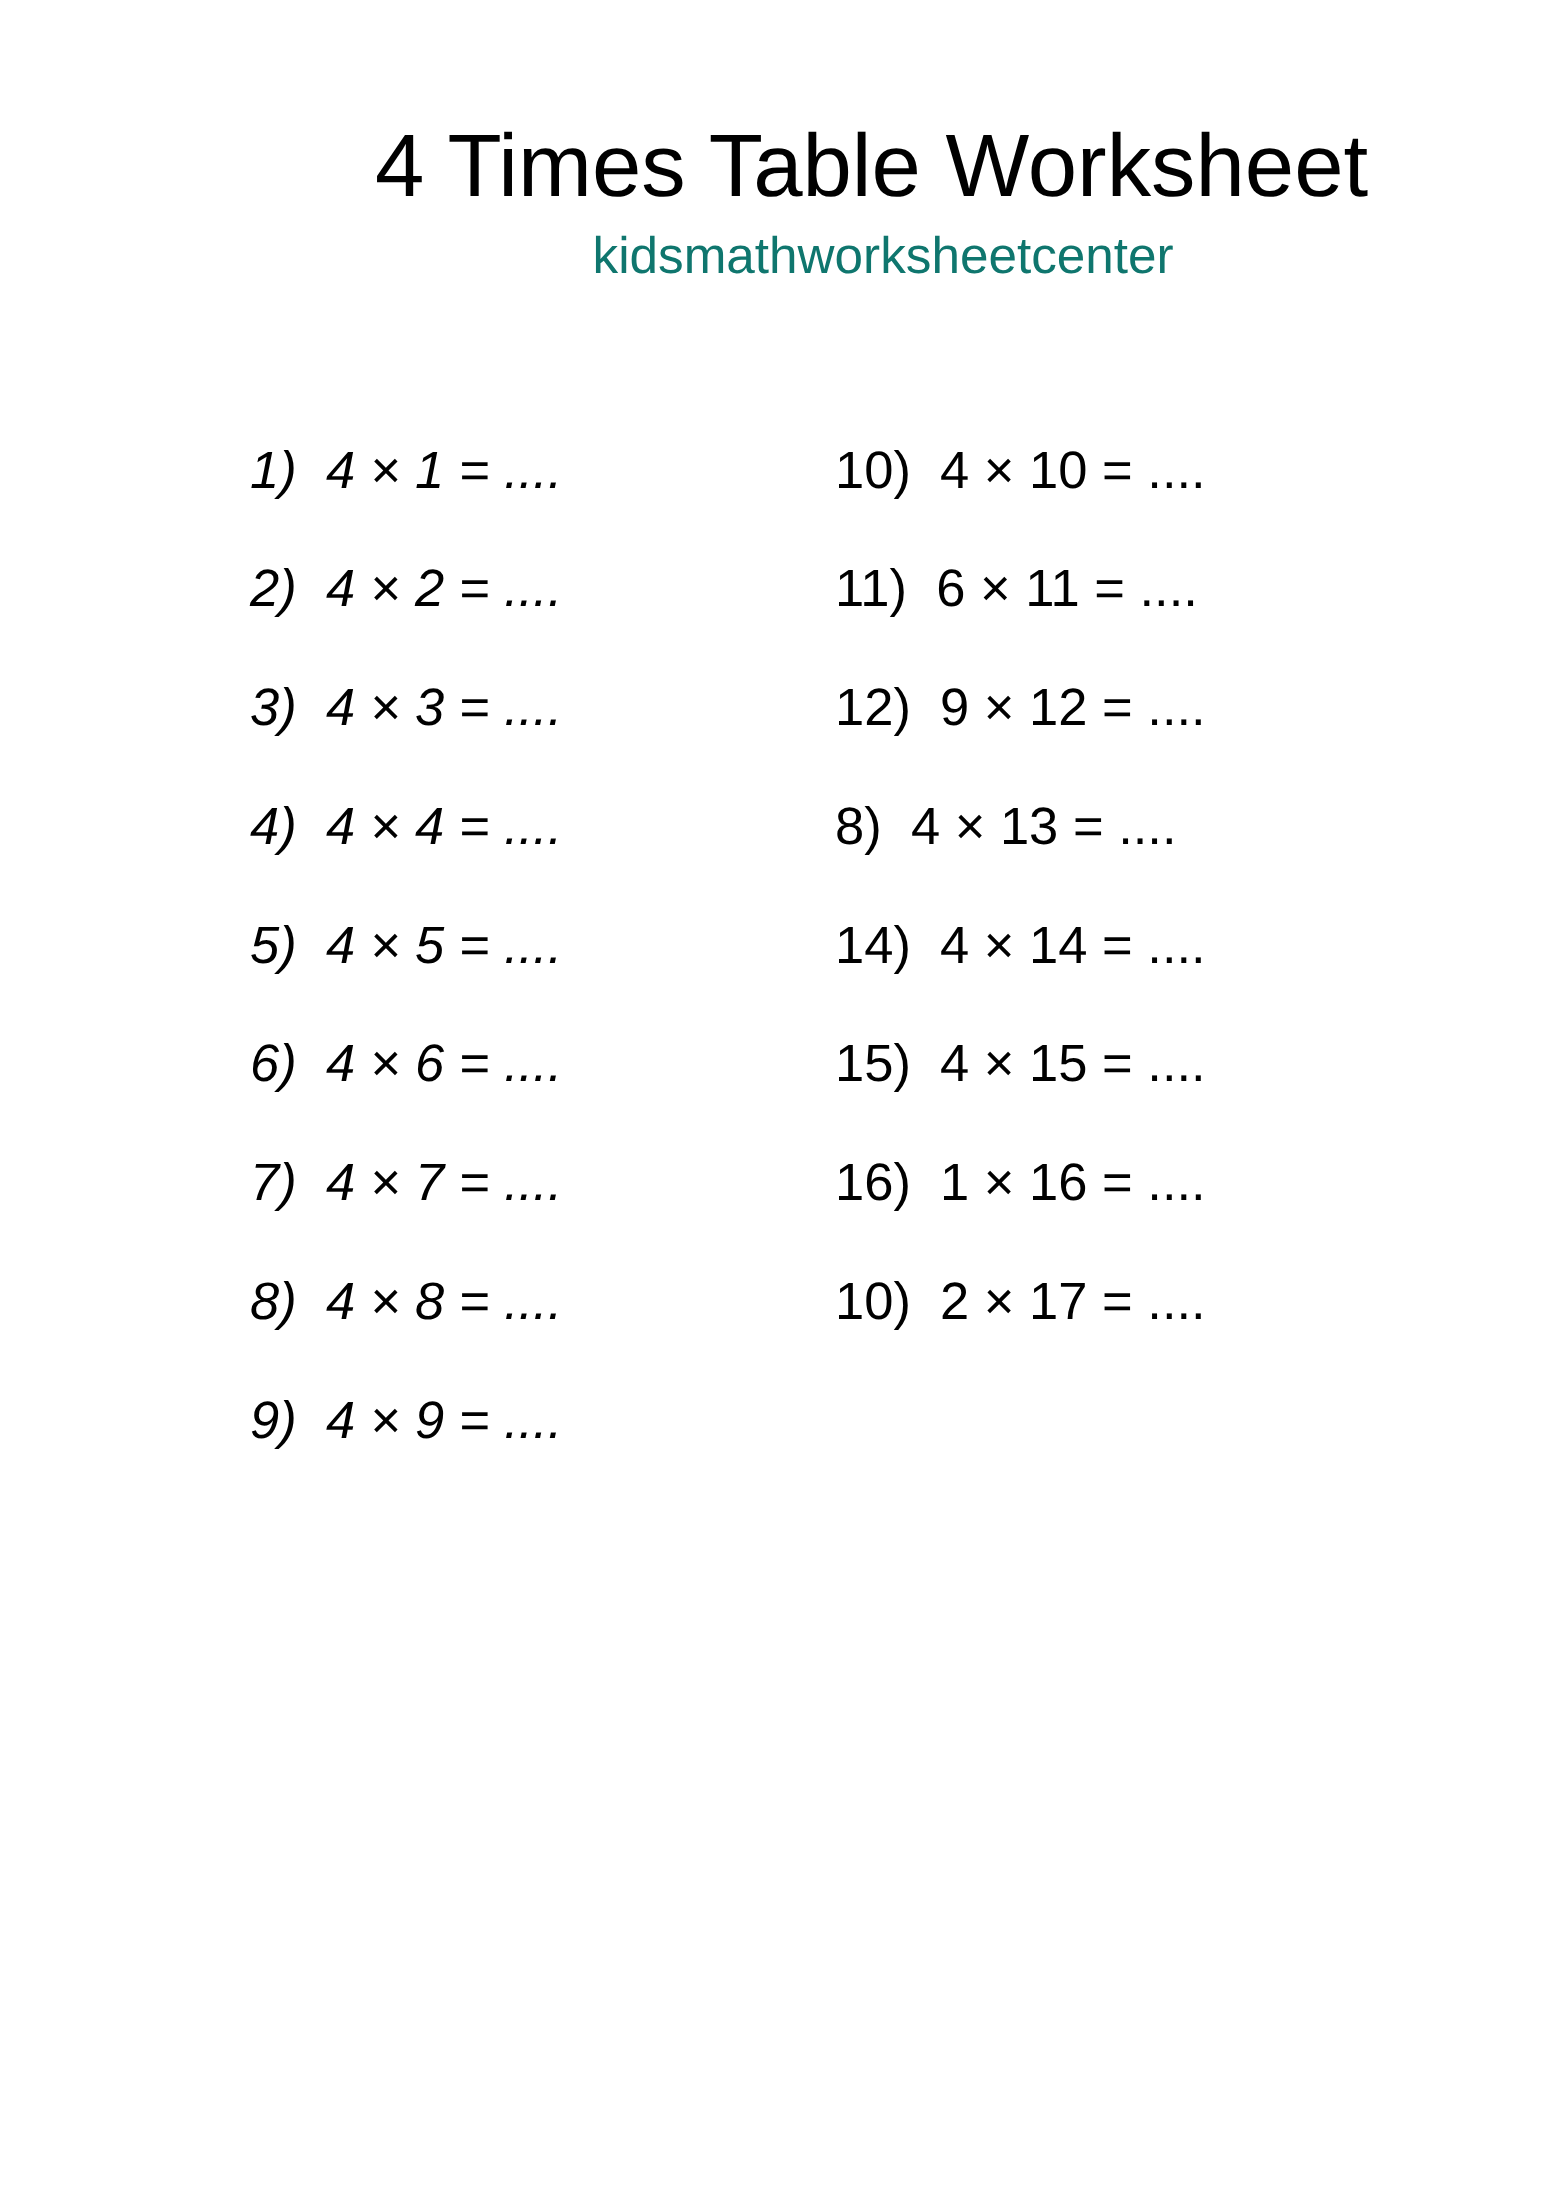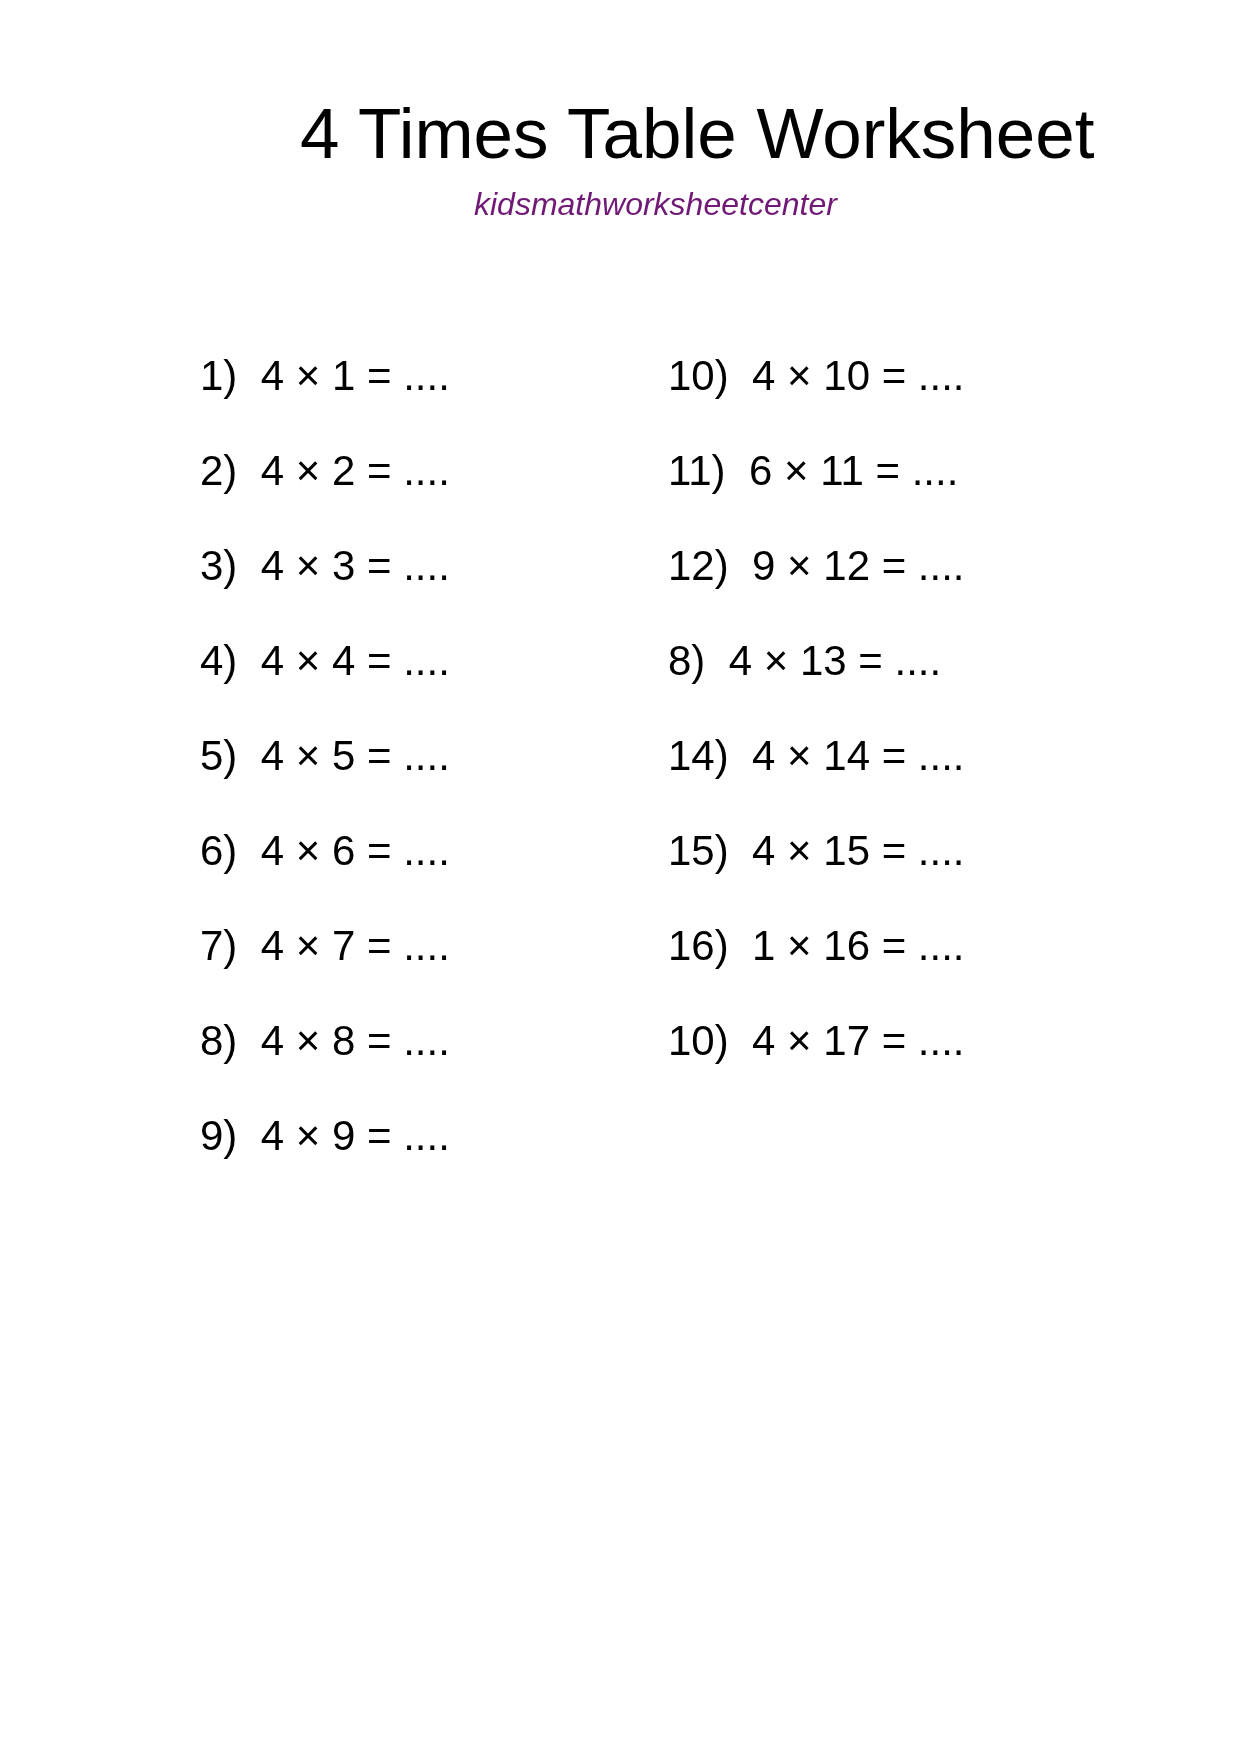--- a/index.html
+++ b/index.html
@@ -1,20 +1,20 @@
 <!DOCTYPE html>
 <html><head>
 <meta charset="utf-8">
 <style>
   html,body{margin:0;padding:0;background:#fff;}
   body{width:1240px;height:1754px;position:relative;overflow:hidden;font-family:"Liberation Sans",sans-serif;color:#000;}
   .title{position:absolute;left:300px;top:100px;font-size:71px;line-height:68px;white-space:nowrap;}
-  .subtitle{position:absolute;left:474px;top:180px;font-size:32px;line-height:48px;color:#701a75;white-space:nowrap;font-style:italic;}
+  .subtitle{position:absolute;left:474px;top:180px;font-size:41px;line-height:48px;color:#0f766e;white-space:nowrap;}
   .col{position:absolute;top:350px;}
-  .col.left{left:200px;}
+  .col.left{left:200px;font-style:italic;}
   .col.right{left:668px;}
   .prob{height:95px;font-size:42px;line-height:52px;white-space:pre;}
   .prob span{display:inline;}
 </style>
 </head>
 <body>
 
 <div class="title">4 Times Table Worksheet</div>
 <div class="subtitle">kidsmathworksheetcenter</div>
 
@@ -31,14 +31,14 @@
 </div>
 
 <div class="col right">
   <div class="prob"><span>10)</span>  <span>4 × 10 = ....</span></div>
   <div class="prob"><span>11)</span>  <span>6 × 11 = ....</span></div>
   <div class="prob"><span>12)</span>  <span>9 × 12 = ....</span></div>
   <div class="prob"><span>8)</span>  <span>4 × 13 = ....</span></div>
   <div class="prob"><span>14)</span>  <span>4 × 14 = ....</span></div>
   <div class="prob"><span>15)</span>  <span>4 × 15 = ....</span></div>
   <div class="prob"><span>16)</span>  <span>1 × 16 = ....</span></div>
-  <div class="prob"><span>10)</span>  <span>4 × 17 = ....</span></div>
+  <div class="prob"><span>10)</span>  <span>2 × 17 = ....</span></div>
 </div>
 
 </body></html>

